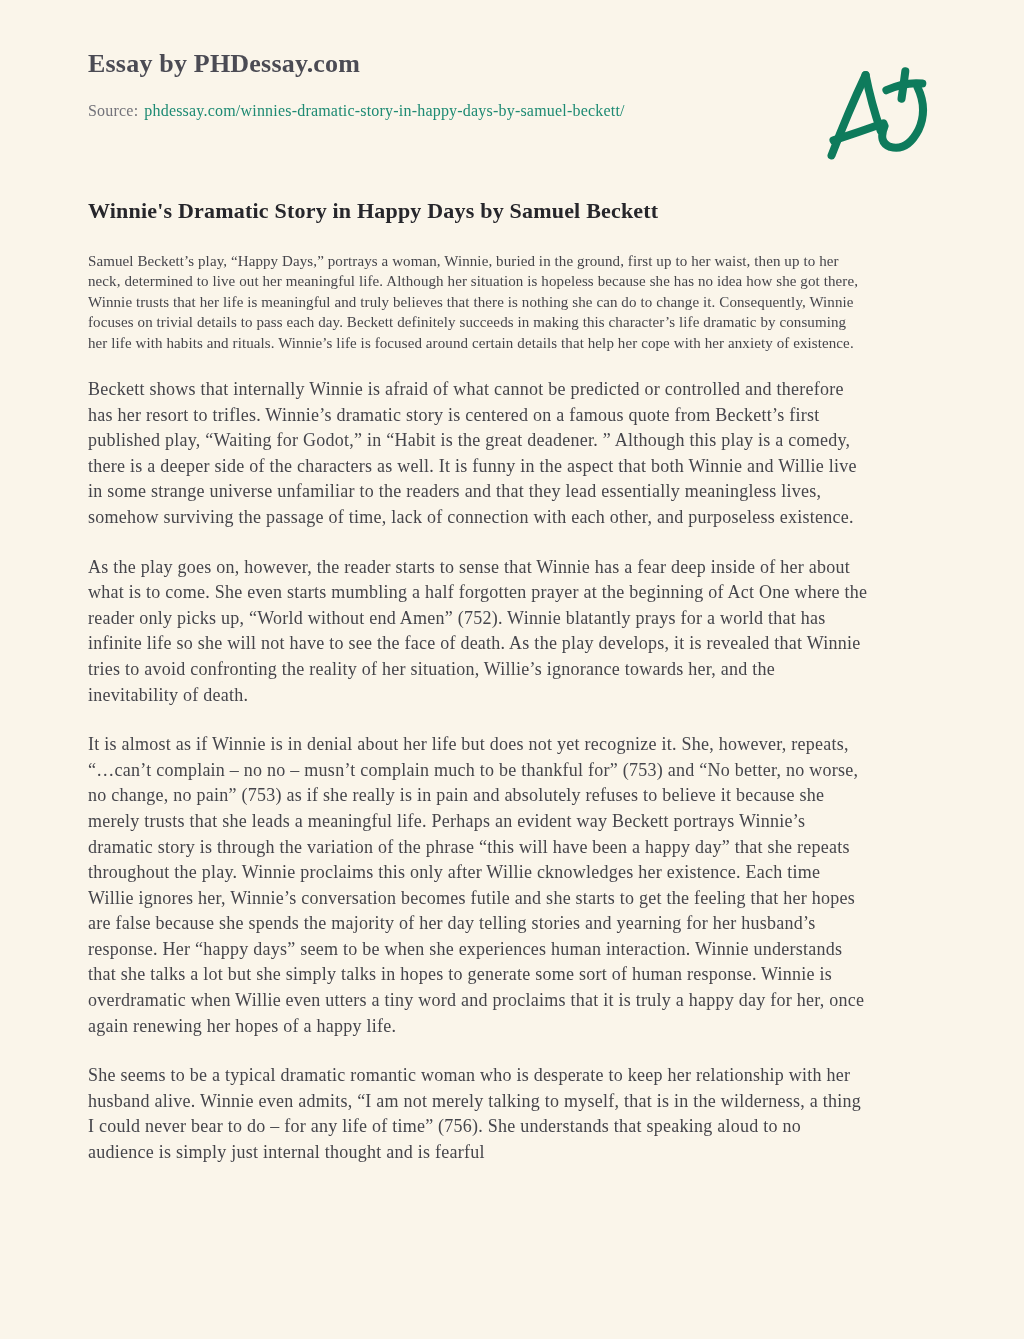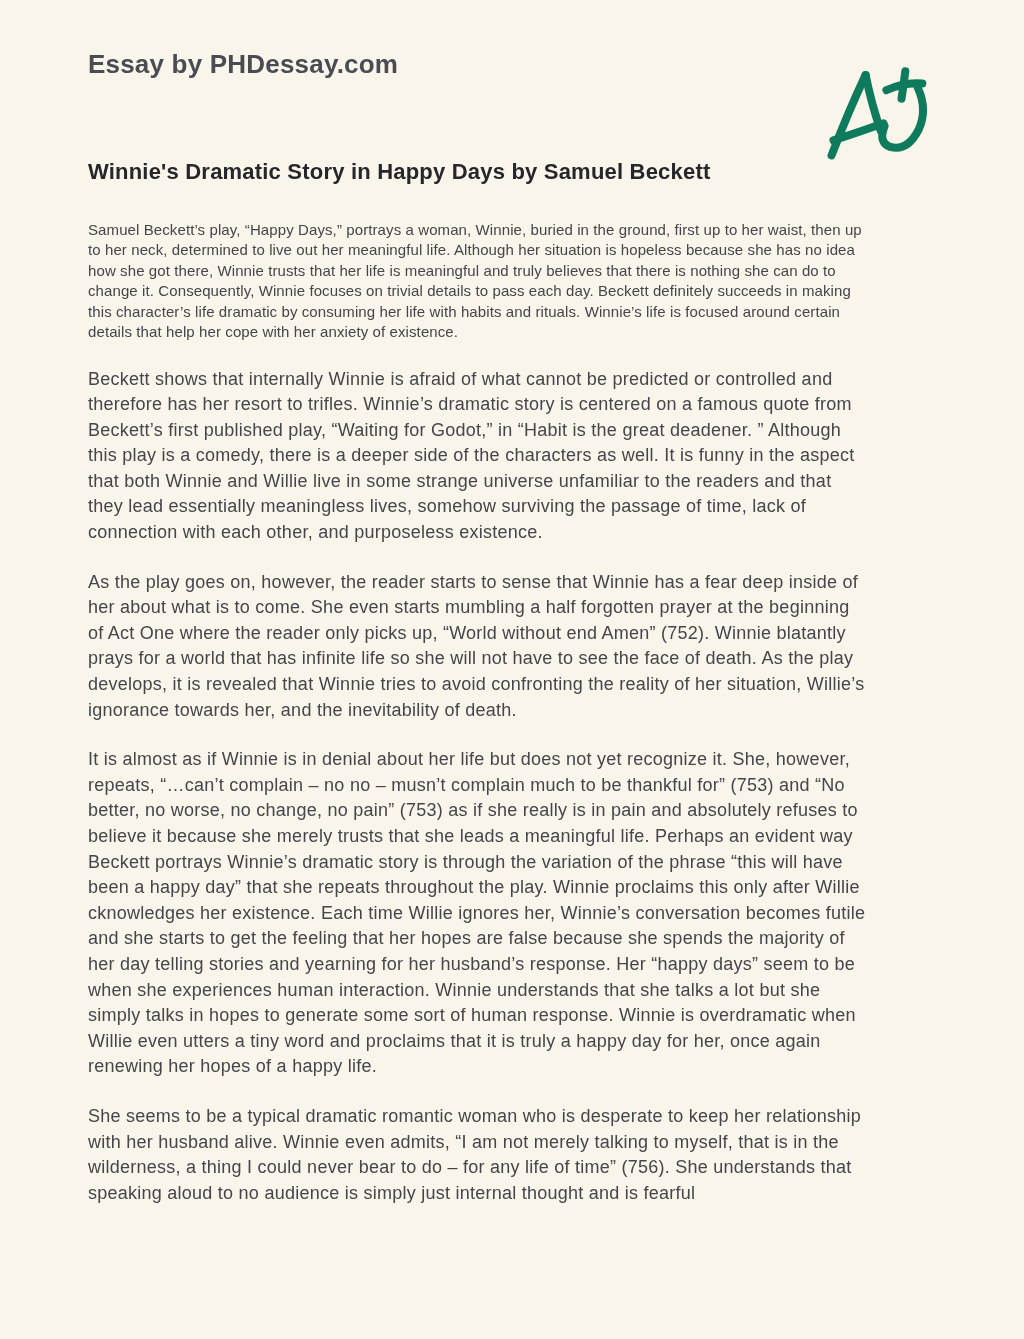--- a/index.html
+++ b/index.html
@@ -13,20 +13,21 @@
   }
   .clip {
     width: 1024px;
     height: 1293px;      
     overflow: hidden;
   }
   .page {
     position: relative;
     width: 957px;
     padding: 48px 88px 0 88px;
+    font-family: Liberation Serif, serif;
   }
   .byline {
     font-size: 26px;
     font-weight: 600;
     letter-spacing: 0.2px;
     line-height: 1.25;
     color: #4b4b54;
   }
   .source-row {
     margin-top: 21px;
@@ -51,21 +52,21 @@
   .essay-title {
     margin-top: 70px;
     max-width: 840px;
     font-size: 22px;
     font-weight: 700;
     line-height: 42px;
     letter-spacing: 0.2px;
     color: #26262b;
   }
   .lead-para {
-    margin-top: 27px;
+    margin-top: 19px;
     max-width: 848px;
     font-size: 15px;
     line-height: 20.5px;
     letter-spacing: 0.1px;
     color: #45454b;
   }
   .body-para {
     margin-top: 24px;
     max-width: 848px;
     font-size: 18px;
@@ -76,20 +77,23 @@
 </style>
 </head>
 <body>
 
 <div class="clip">
   <main class="page">
 
     <header>
       <h1 class="byline">Essay by PHDessay.com</h1>
 
+      <p class="source-row">
+        <span>Source:</span><a class="source-link" href="#">phdessay.com/winnies-dramatic-story-in-happy-days-by-samuel-beckett/</a>
+      </p>
 
       <span class="logo">
         <svg viewBox="0 0 110 100" fill="none" xmlns="http://www.w3.org/2000/svg">
           <g stroke="#0e7b5c" stroke-width="8.5" stroke-linecap="round" stroke-linejoin="round">
 
             <path d="M8 97 Q26 50 44 12"></path>
 
             <path d="M44 12 Q50 42 60 71"></path>
 
             <path d="M10 81 Q38 72 63 63"></path>

